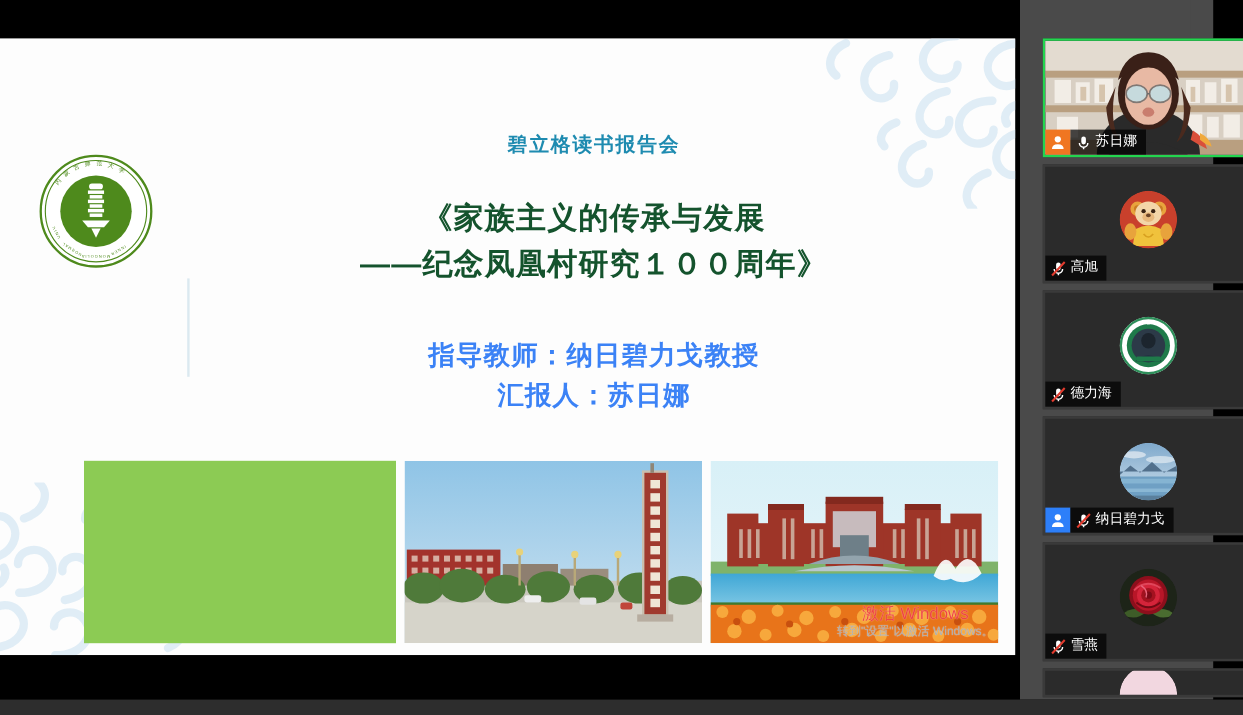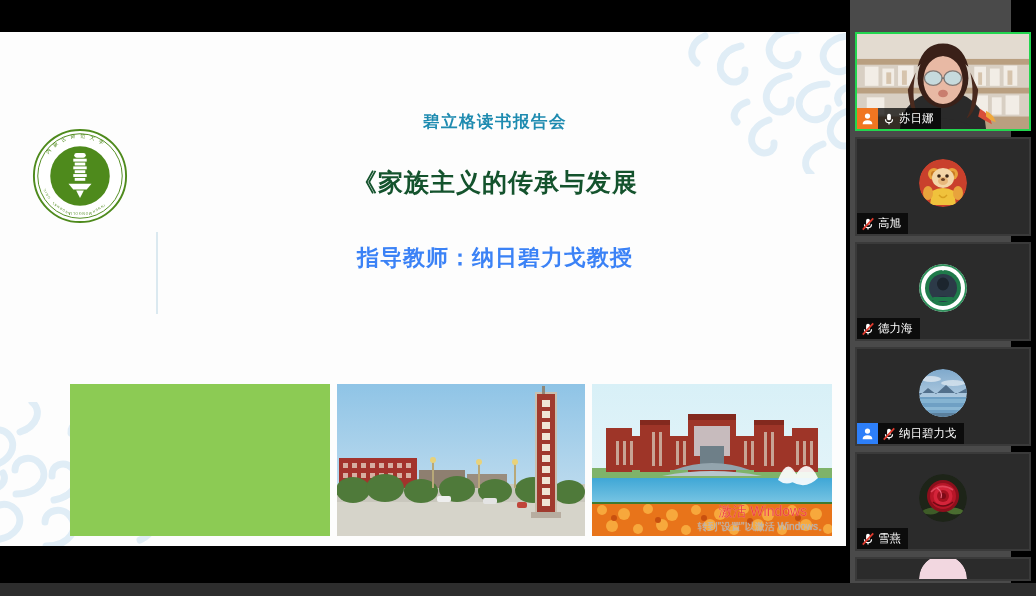--- a/index.html
+++ b/index.html
@@ -84,21 +84,21 @@
     background: #000;
   }
   #toolbar-stub {
     position: absolute; left: 0; top: 583px; width: 1036px; height: 13px;
     background: #2d2d2d;
   }
 
   
   #filmstrip {
     position: absolute; left: 850px; top: 0; width: 161px; height: 583px;
-    background: #4a4a4a; padding: 0 5px;
+    background: #4a4a4a; padding: 0 19px;
   }
   #strip-top { height: 32px; background: #4a4a4a; }
   .tile {
     position: relative; width: 176px; height: 99px; margin-bottom: 6px;
     background: #2b2b2b; border: 2px solid #3a3a3a; overflow: hidden;
   }
   .tile.active { border-color: #23d54f; }
   .tile-video { position: absolute; inset: 0; }
   .tile-video svg { width: 100%; height: 100%; display: block; }
 
@@ -209,21 +209,23 @@
               <text transform="rotate(242 50 50)" x="50" y="12" text-anchor="middle">U N I V.</text>
             </g>
           </svg>
         </div>
 
         <div id="v-rule"></div>
 
         <div id="txt-block">
           <div class="t-kicker">碧立格读书报告会</div>
           <div class="t-main t-main-1">《家族主义的传承与发展</div>
+          <div class="t-main">——纪念凤凰村研究１００周年》</div>
           <div class="t-pres t-pres-1">指导教师：纳日碧力戈教授</div>
+          <div class="t-pres">汇报人：苏日娜</div>
         </div>
 
         <div id="photos">
 
           <div class="photo p-green"></div>
 
           <div class="photo p-tower">
             <svg viewBox="0 0 248 152" preserveAspectRatio="none" xmlns="http://www.w3.org/2000/svg">
               <defs>
                 <linearGradient id="skyA" x1="0" y1="0" x2="0" y2="1">

